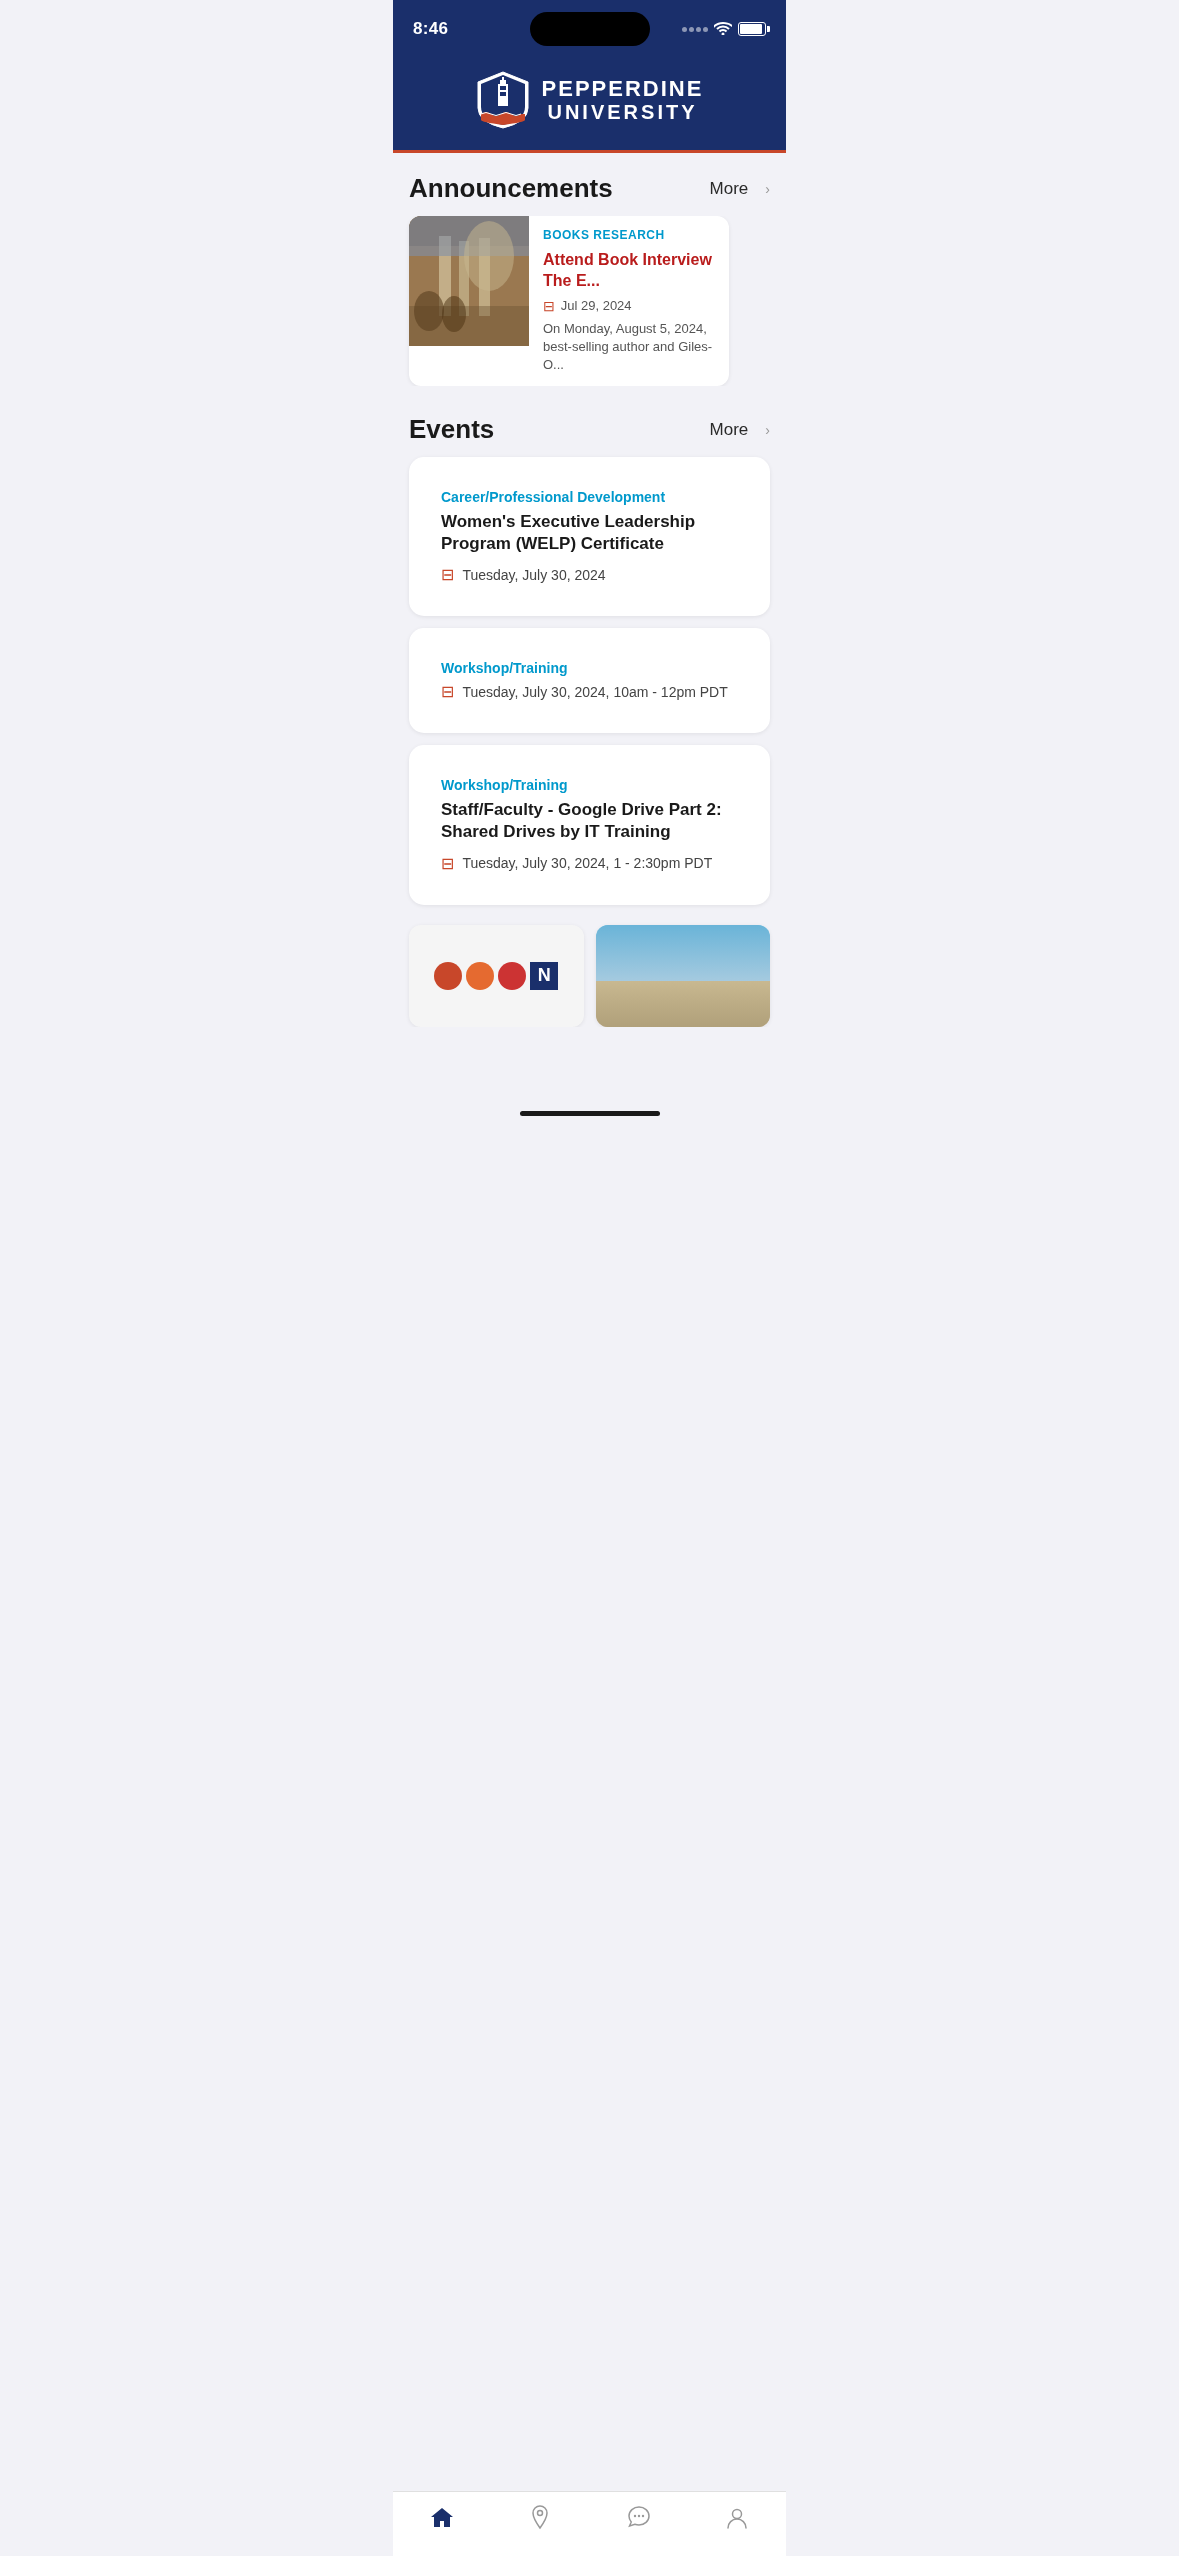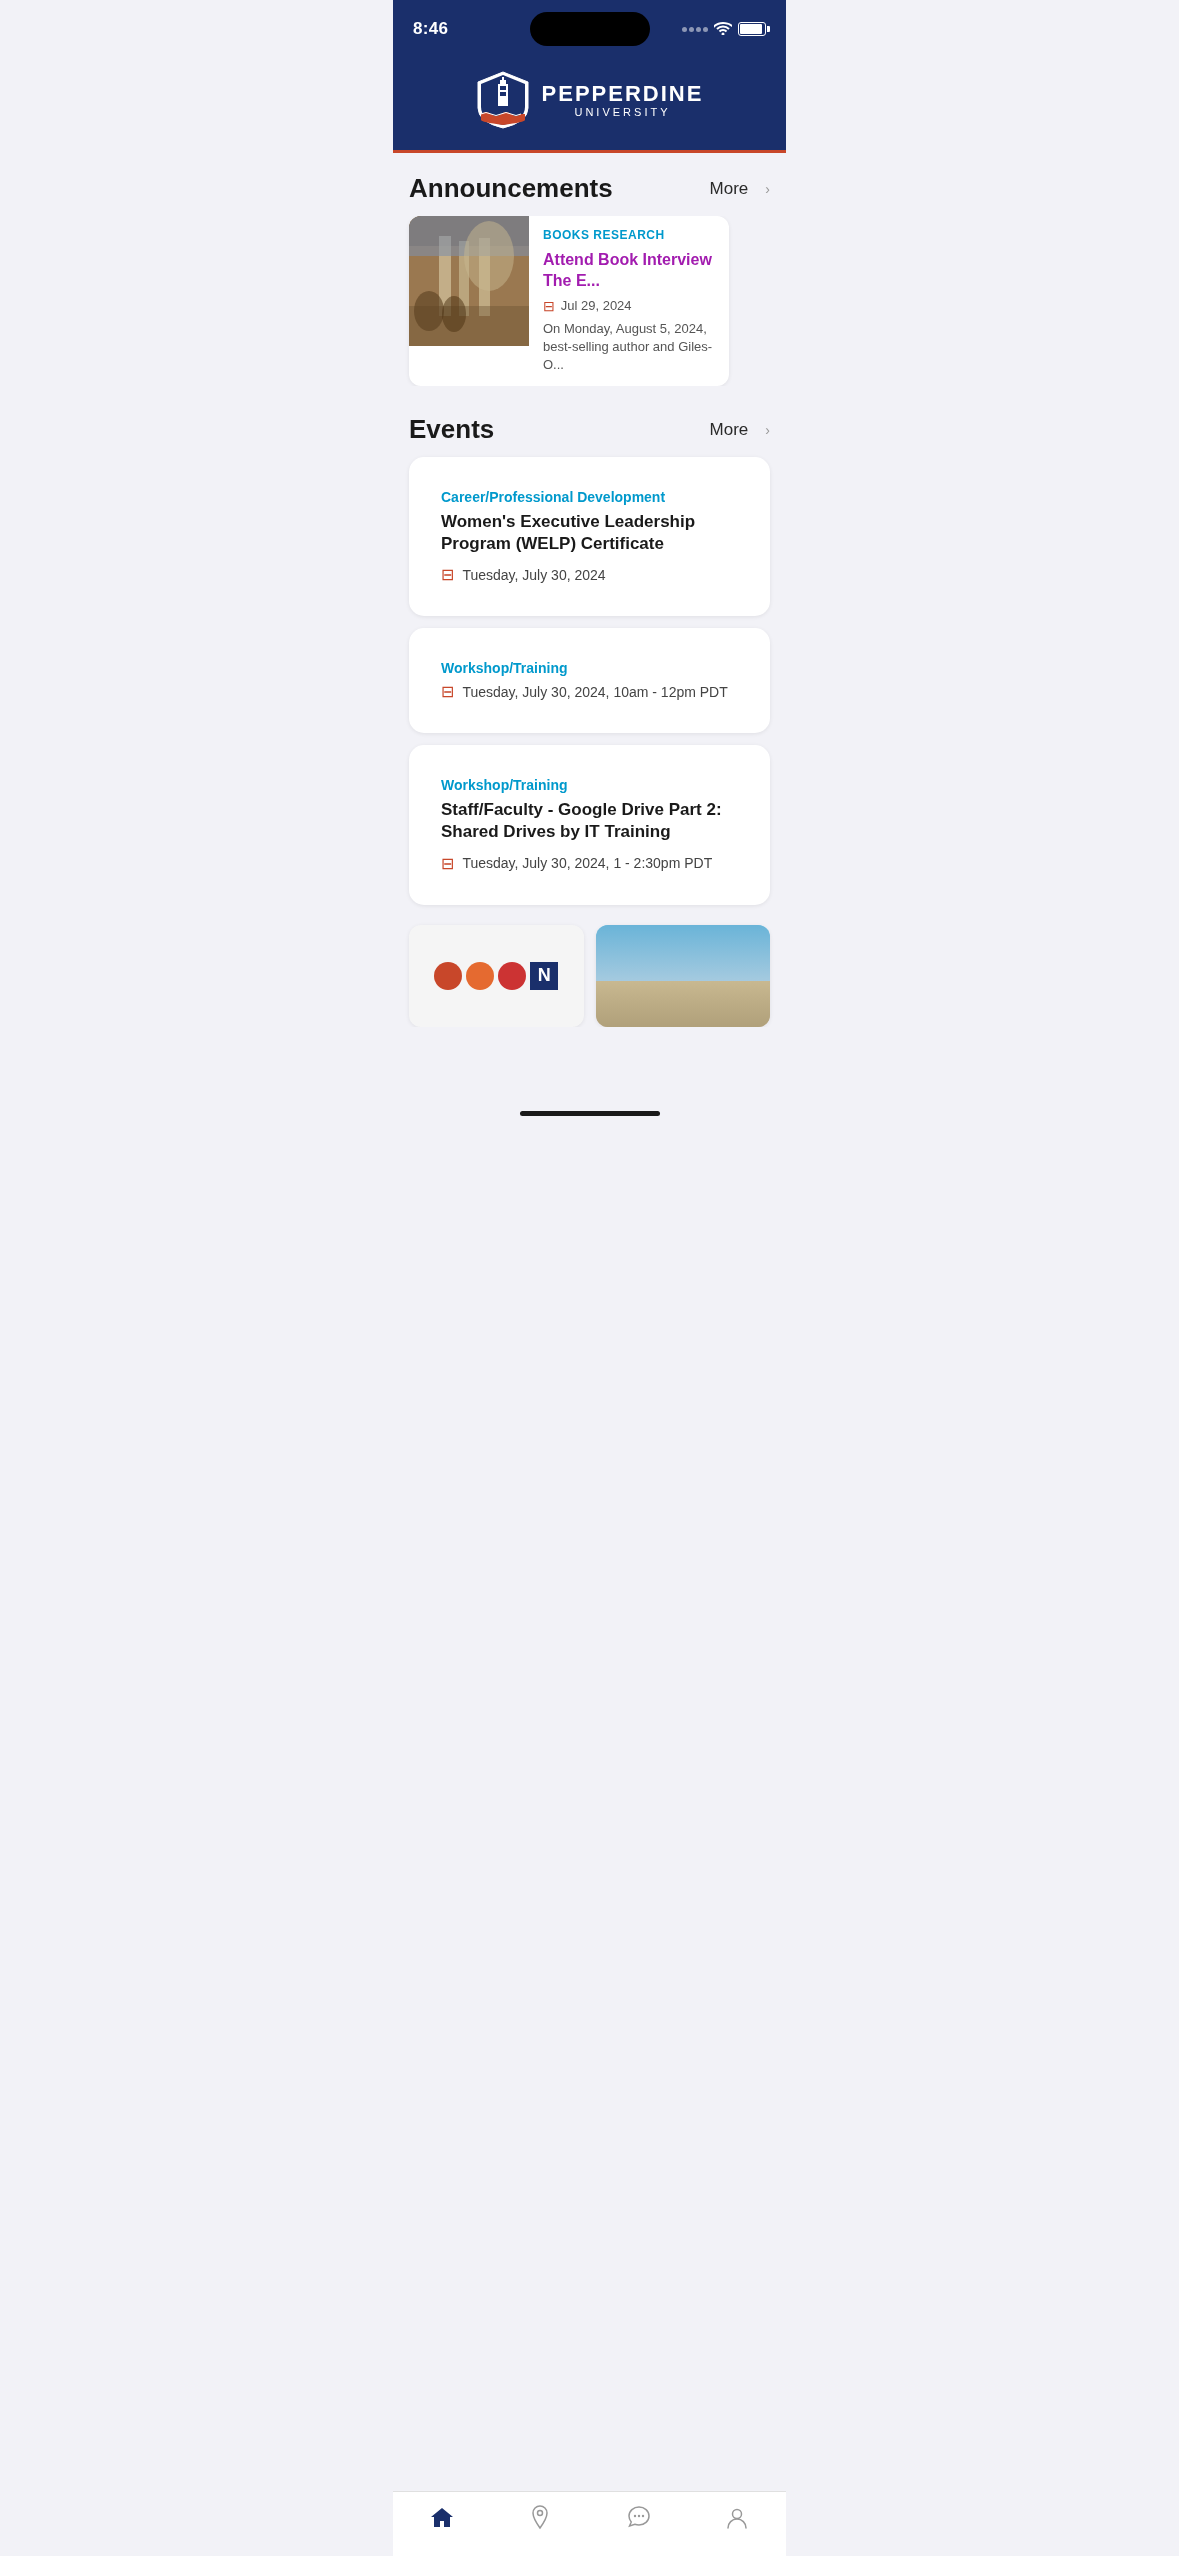--- a/index.html
+++ b/index.html
@@ -129,22 +129,22 @@
     }
 
     .logo-text-pepperdine {
       font-size: 22px;
       font-weight: 700;
       letter-spacing: 2px;
       display: block;
     }
 
     .logo-text-university {
-      font-size: 11px;
-      font-weight: 400;
+      font-size: 20px;
+      font-weight: 700;
       letter-spacing: 3px;
       display: block;
     }
 
     
     .main-content {
       background: #f2f2f7;
       padding-bottom: 80px;
     }
 
@@ -220,21 +220,21 @@
       font-weight: 700;
       color: #0099cc;
       text-transform: uppercase;
       letter-spacing: 0.5px;
       margin-bottom: 8px;
     }
 
     .announcement-title {
       font-size: 16px;
       font-weight: 700;
-      color: #a21caf;
+      color: #b91c1c;
       margin-bottom: 6px;
       line-height: 1.3;
     }
 
     .announcement-date {
       display: flex;
       align-items: center;
       gap: 6px;
       font-size: 13px;
       color: #555;

